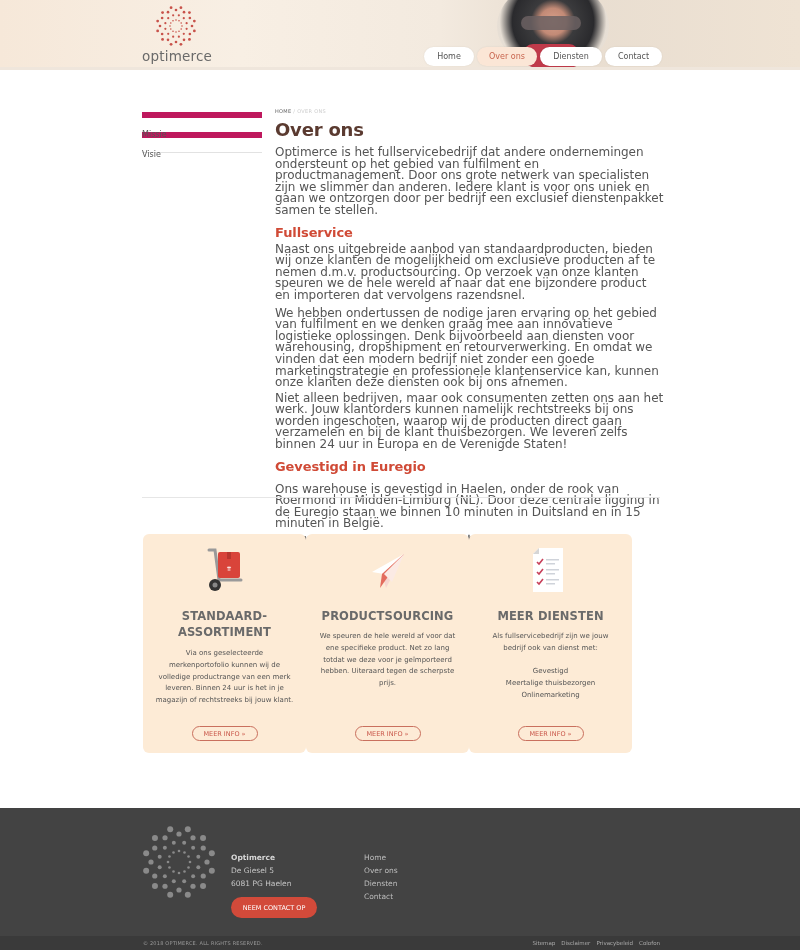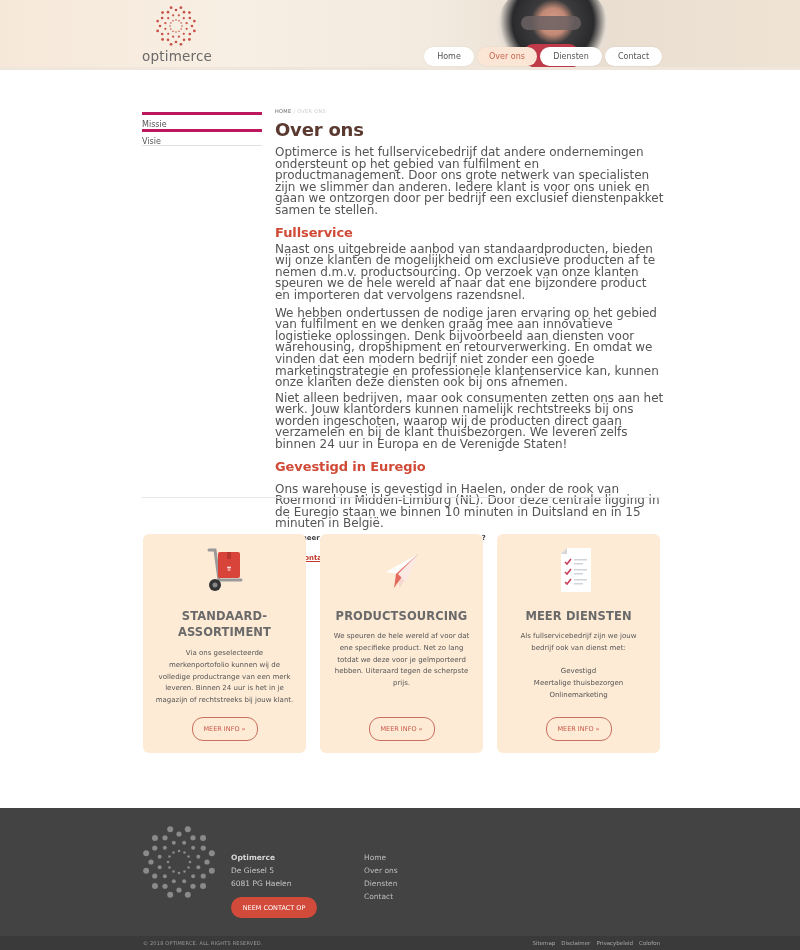--- a/index.html
+++ b/index.html
@@ -18,42 +18,42 @@
     background: radial-gradient(circle at 50% 45%, #d9a08a 0%, #c28a76 18%, #3b3b3d 30%, #2a2a2d 55%, #e6ded4 72%, #efe6dc 100%); overflow: hidden; }
   .hero-photo .glasses { position: absolute; left: 24px; top: 34px; width: 60px; height: 14px; border-radius: 8px; background: #6b6062; opacity: .85; }
   .hero-photo .shirt { position: absolute; left: 26px; top: 62px; width: 56px; height: 26px; background: #c03a4a; border-radius: 10px 10px 0 0; }
   .nav { position: absolute; left: 424px; top: 47px; display: flex; gap: 3px; }
   .nav-btn { height: 19px; border-radius: 10px; background: #ffffff; font-size: 8px; color: #555;
     display: flex; align-items: center; justify-content: center; box-shadow: 0 0 2px rgba(0,0,0,.08); }
   .nav-btn.active { background: #fbe6d6; color: #c8654e; }
 
   
   .sidebar { position: absolute; left: 142px; top: 112px; width: 120px; }
-  .side-item { display: block; border-top: 3px solid #be185d; padding: 4px 0 3px 0; font-size: 8px; color: #555; height: 17px; line-height: 11px; }
+  .side-item { display: block; border-top: 6px solid #be185d; padding: 11px 0 3px 0; font-size: 8px; color: #555; height: 17px; line-height: 11px; }
   .side-item:last-child { border-bottom: 1px solid #e2e2e2; }
 
   
   .main { position: absolute; left: 275px; top: 108px; width: 390px; }
   .crumbs { font-size: 5px; color: #666; letter-spacing: .3px; height: 9px; }
   .crumbs .sep, .crumbs .cur { color: #ccc; }
   .title { font-size: 18px; font-weight: bold; color: #5a3a30; margin-top: 2px; height: 22px; line-height: 22px; letter-spacing: -.2px; }
   .para { font-size: 12px; line-height: 11.6px; color: #555; margin-top: 6px; letter-spacing: -0.05px; }
   .h2 { font-size: 13px; font-weight: bold; color: #d04a36; margin-top: 9px; height: 14px; line-height: 14px; letter-spacing: -.1px; }
   .strong { font-size: 7px; font-weight: bold; color: #444; margin-top: 3px; line-height: 11px; }
   .contact-link { display: inline-block; font-size: 7px; font-weight: bold; color: #c0392b; text-decoration: underline; margin-top: 10px; }
 
   .divider { position: absolute; left: 142px; top: 497px; width: 518px; height: 1px; background: #e6e6e6; }
 
   
-  .cards { position: absolute; left: 143px; top: 534px; display: flex; gap: 14px; }
+  .cards { position: absolute; left: 143px; top: 534px; display: flex; }
   .card { width: 163px; height: 219px; background: #fdebd6; border-radius: 6px; position: relative; text-align: center; }
   .card-icon { position: absolute; left: 50%; top: 12px; transform: translateX(-50%); width: 60px; height: 48px; }
   .card-title { position: absolute; left: 0; right: 0; font-size: 11.5px; font-weight: bold; color: #6a6a6a; line-height: 16px; letter-spacing: .1px; }
   .card-text { position: absolute; left: 12px; right: 12px; font-size: 7px; line-height: 11.8px; color: #555; }
-  .card-btn { position: absolute; left: 50%; transform: translateX(-50%); bottom: 12px; width: 66px; height: 24px; border: 1px solid #c9705e; border-radius: 11px;
+  .card-btn { position: absolute; left: 50%; transform: translateX(-50%); bottom: 12px; width: 66px; height: 15px; border: 1px solid #c9705e; border-radius: 11px;
     font-size: 6.5px; color: #c9574a; display: flex; align-items: center; justify-content: center; background: transparent; }
 
   
   .footer { position: absolute; left: 0; top: 808px; width: 800px; height: 128px; background: #434343; }
   .foot-logo { position: absolute; left: 143px; top: 18px; width: 72px; height: 72px; }
   .foot-addr { position: absolute; left: 231px; top: 43px; font-size: 7.5px; color: #c6c6c6; line-height: 13px; }
   .foot-addr .name { font-weight: bold; color: #d8d8d8; }
   .foot-btn { position: absolute; left: 231px; top: 89px; width: 86px; height: 21px; border-radius: 11px; background: #d24a3a; color: #fff; font-size: 6.5px;
     display: flex; align-items: center; justify-content: center; }
   .foot-nav { position: absolute; left: 364px; top: 43px; font-size: 7.5px; color: #bdbdbd; line-height: 13px; }

